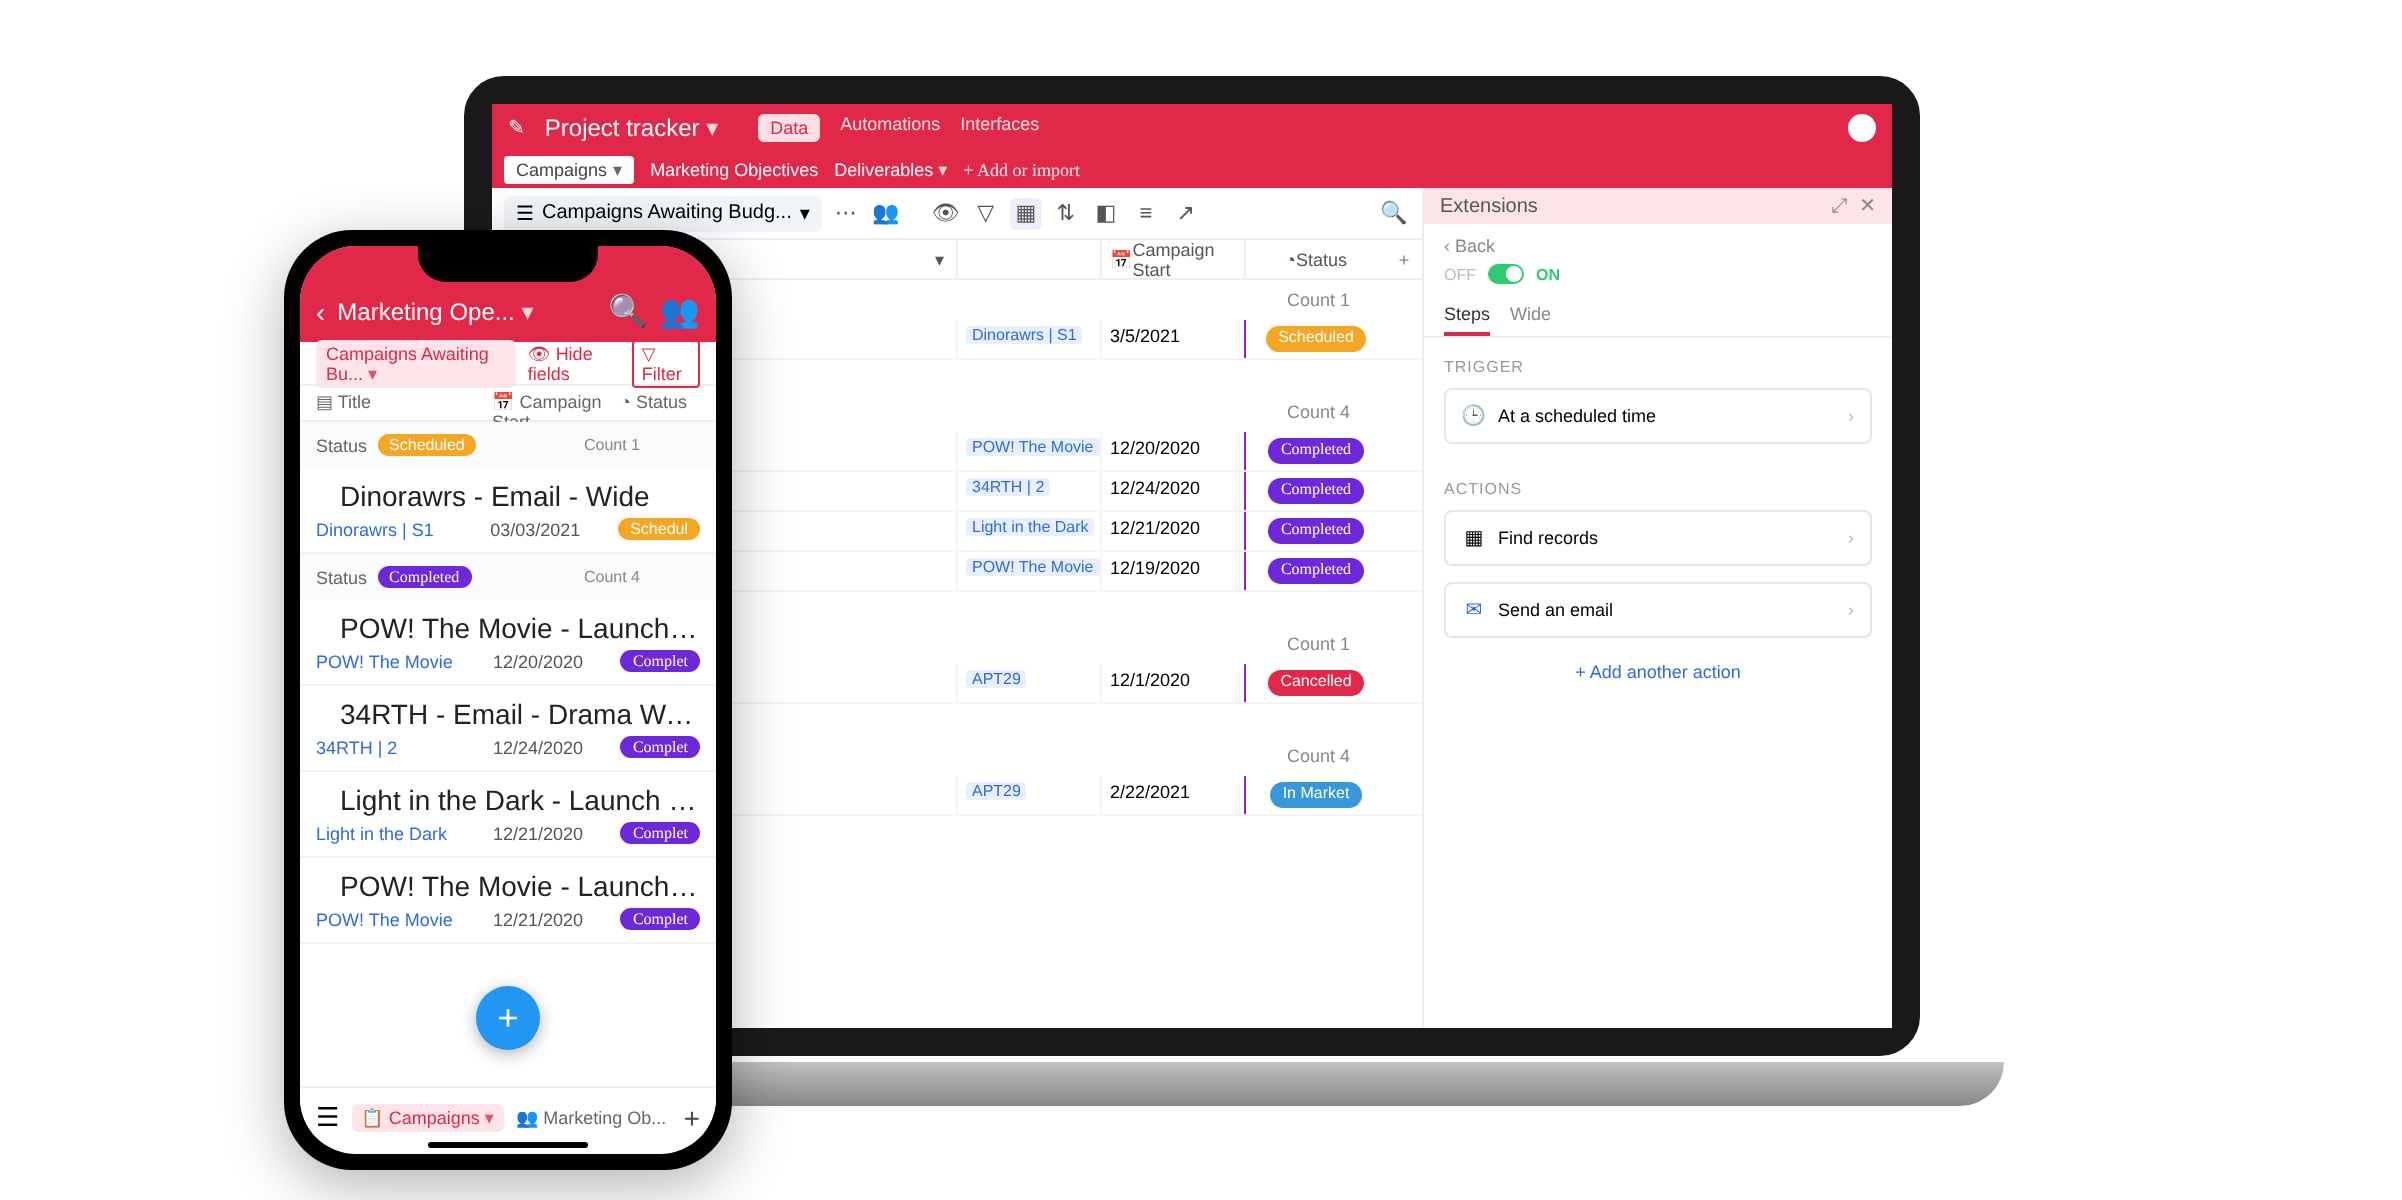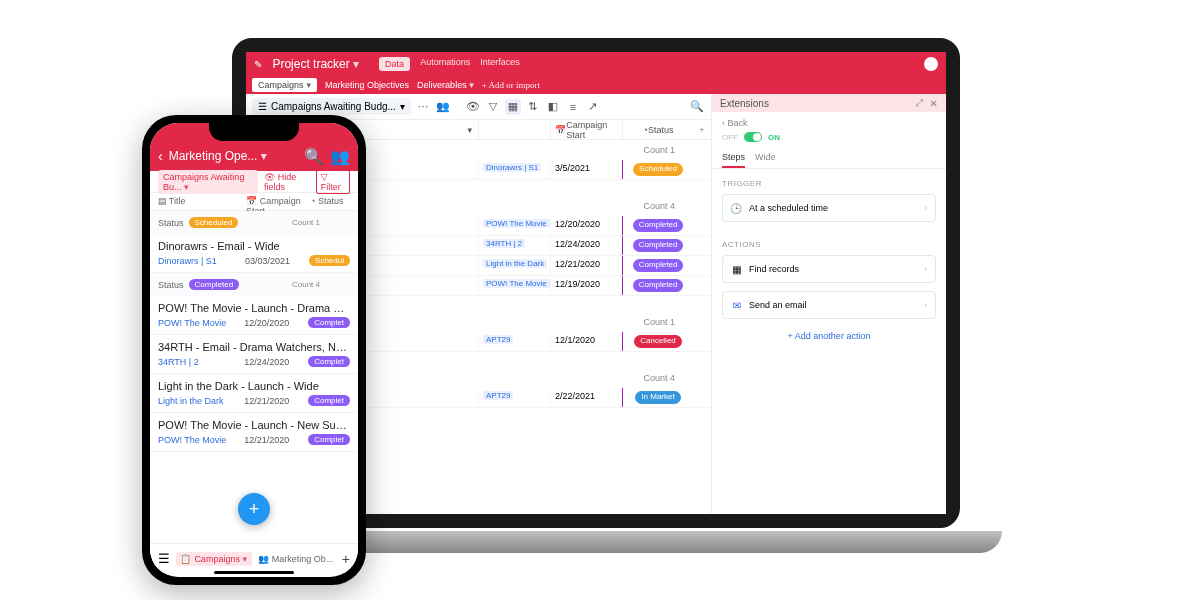--- a/index.html
+++ b/index.html
@@ -44,21 +44,21 @@
 .grid-row { display: flex; border-bottom: 1px solid #f4f4f4; height: 20px; font-size: 9px; }
 .cell-name { flex: 1; padding: 3px 6px; border-right: 1px solid #f4f4f4; white-space: nowrap; overflow: hidden; text-overflow: ellipsis; }
 .cell-proj { width: 72px; padding: 3px 4px; border-right: 1px solid #f4f4f4; font-size: 8px; white-space: nowrap; overflow: hidden; }
 .cell-date { width: 72px; padding: 3px 4px; border-right: 1px solid #a21caf; }
 .cell-status { width: 70px; padding: 3px 0; display: flex; justify-content: center; }
 
 .tag-proj { background: #e8f0ff; color: #2d6cdf; border-radius: 2px; padding: 0 3px; display: inline-block; }
 
 .pill { border-radius: 10px; padding: 1px 6px; font-size: 8px; color: #fff; display: inline-block; }
 .p-scheduled { background: #f5a623; }
-.p-completed { background: #8b5cf6; }
+.p-completed { background: #6d28d9; font-family: Liberation Serif, serif; }
 .p-cancelled { background: #e12848; }
 .p-inmarket { background: #3498db; }
 
 
 .side { width: 234px; background: #fff; display: flex; flex-direction: column; font-size: 10px; }
 .side-top { background: #fce4e8; padding: 4px 8px; display: flex; align-items: center; color: #555; height: 18px; }
 .side-top .close { margin-left: auto; color: #888; }
 .back { color: #888; padding: 6px 10px 2px; font-size: 9px; }
 .side-title-row { display: flex; align-items: center; padding: 2px 10px 6px; gap: 6px; }
 .side-title { font-size: 11px; font-weight: 600; }
@@ -86,21 +86,21 @@
 .hide-fields { color: #e12848; }
 .filter-chip { color: #e12848; border: 1px solid #e12848; padding: 1px 4px; border-radius: 2px; }
 .phone-headers { display: flex; font-size: 9px; color: #666; padding: 3px 8px; border-bottom: 1px solid #eee; height: 18px; }
 .ph-col-title { flex: 1; }
 .ph-col-date { width: 64px; }
 .ph-col-stat { width: 40px; }
 
 .ph-group { display: flex; align-items: center; padding: 6px 8px; font-size: 9px; color: #666; background: #fafbfc; }
 .ph-group .count { font-size: 8px; }
 .ph-item { padding: 6px 8px; border-bottom: 1px solid #f2f2f2; }
-.ph-item-title { font-size: 11px; color: #222; margin-bottom: 3px; white-space: nowrap; overflow: hidden; text-overflow: ellipsis; }
+.ph-item-title { font-size: 14px; color: #222; margin-bottom: 3px; white-space: nowrap; overflow: hidden; text-overflow: ellipsis; margin-left: 12px; }
 .ph-item-row { display: flex; align-items: center; font-size: 9px; }
 .ph-proj-link { color: #2d6cdf; flex: 1; }
 .ph-date { width: 64px; color: #555; }
 .ph-stat { }
 
 .fab { position: absolute; bottom: 52px; left: 50%; transform: translateX(-50%); width: 32px; height: 32px; background: #2196f3; border-radius: 50%; color: #fff; display: flex; align-items: center; justify-content: center; font-size: 18px; box-shadow: 0 2px 8px rgba(0,0,0,.3); }
 .phone-bottom { position: absolute; bottom: 4px; left: 0; right: 0; height: 30px; border-top: 1px solid #eee; display: flex; align-items: center; padding: 0 8px; gap: 6px; background: #fff; }
 .bot-menu { font-size: 13px; }
 .bot-chip1 { background: #fce4e8; color: #e12848; padding: 2px 5px; border-radius: 3px; font-size: 9px; }
 .bot-chip2 { font-size: 9px; color: #666; white-space: nowrap; overflow: hidden; }

